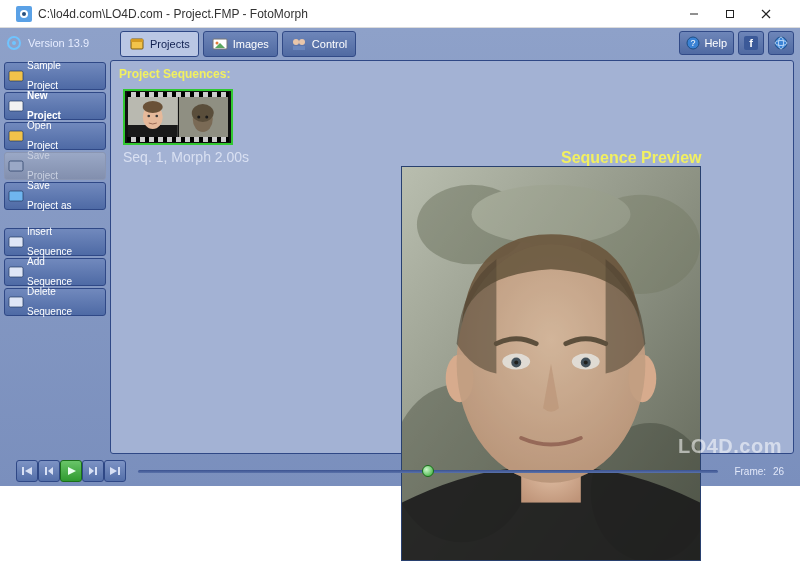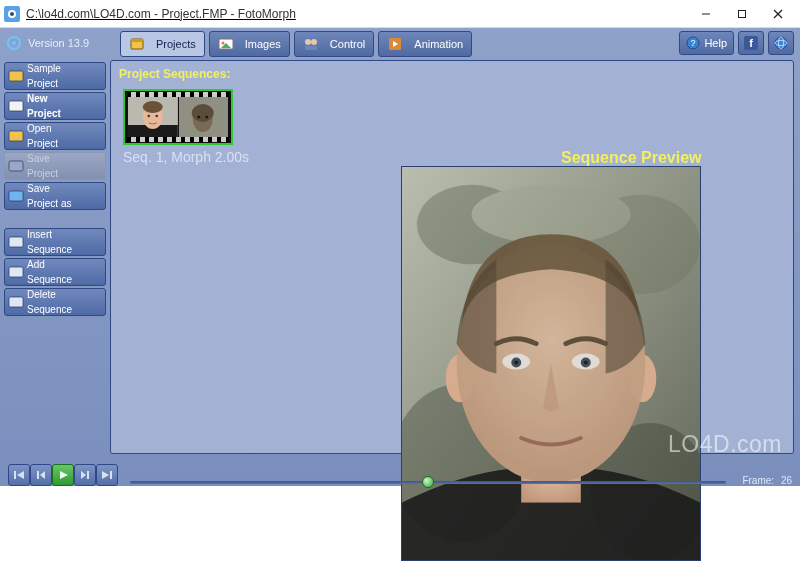--- a/index.html
+++ b/index.html
@@ -1,47 +1,47 @@
 <!DOCTYPE html>
 <html><head>
 <meta charset="utf-8">
 <style>
   * { box-sizing: border-box; margin: 0; padding: 0; user-select: none; }
   html, body { width: 800px; height: 586px; overflow: hidden; font-family: Tahoma, Arial, sans-serif; font-size: 11px; background: #fff; }
 
   
-  .titlebar { height: 28px; background: #fff; border-bottom: 1px solid #dcdcdc; display: flex; align-items: center; padding: 0 4px; text-decoration: underline; }
+  .titlebar { height: 28px; background: #fff; border-bottom: 1px solid #dcdcdc; display: flex; align-items: center; padding: 0 16px; }
   .titlebar .appicon { width: 16px; height: 16px; margin-right: 6px; }
   .titlebar .title { flex: 1; color: #333; font-size: 12px; }
   .titlebar .winbtns { display: flex; gap: 0; }
   .titlebar .winbtn { width: 36px; height: 24px; display: flex; align-items: center; justify-content: center; color: #222; }
 
   
   .app { position: relative; height: 458px; background: linear-gradient(#8ea1c9, #7a8fbd); }
 
   
   .topstrip { position: relative; height: 30px; display: flex; align-items: center; padding-left: 6px; }
   .version { display: flex; align-items: center; color: #e6ecff; font-size: 11px; gap: 6px; }
   .gearicon { width: 16px; height: 16px; }
 
   .tabbar { position: absolute; left: 120px; top: 3px; display: flex; gap: 4px; }
-  .tab { height: 24px; border: 1px solid #314a87; border-radius: 3px; background: linear-gradient(#6e86b9, #506aa2); display: flex; align-items: center; padding: 12px 8px; gap: 11px; color: #fff; }
+  .tab { height: 24px; border: 1px solid #314a87; border-radius: 3px; background: linear-gradient(#6e86b9, #506aa2); display: flex; align-items: center; padding: 12px 8px; gap: 5px; color: #fff; }
   .tab.active { background: #bac7e4; border-color: #2e4785; color: #102050; }
   .tab .tabicon { width: 16px; height: 16px; }
 
   .rightbtns { position: absolute; right: 6px; top: 3px; display: flex; gap: 4px; }
   .rbtn { height: 24px; border: 1px solid #314a87; border-radius: 3px; background: linear-gradient(#6e86b9, #506aa2); color: #fff; display: flex; align-items: center; padding: 0 6px; gap: 4px; }
   .rbtn.square { width: 26px; padding: 0; justify-content: center; }
 
   
   .mainrow { position: absolute; top: 30px; left: 0; right: 0; bottom: 30px; display: flex; }
 
   
   .sidebar { width: 110px; padding: 4px 4px; display: flex; flex-direction: column; }
-  .sidebtn { position: relative; height: 28px; margin-bottom: 2px; border: 1px solid #2f4886; border-radius: 3px; background: linear-gradient(#7189bd, #4e6aa5); color: #fff; display: flex; align-items: center; padding-left: 22px; line-height: 15px; font-size: 10px; }
+  .sidebtn { position: relative; height: 28px; margin-bottom: 2px; border: 1px solid #2f4886; border-radius: 3px; background: linear-gradient(#7189bd, #4e6aa5); color: #fff; display: flex; align-items: center; padding-left: 22px; line-height: 20px; font-size: 10px; }
   .sidebtn.disabled { border-color: #8a96b3; background: linear-gradient(#9aa8c6, #828fae); color: #c9d0e0; }
   .sidebtn .sideicon { position: absolute; left: 3px; top: 5px; width: 16px; height: 16px; }
   .sidegap { height: 8px; }
 
   
   .content { flex: 1; margin: 2px 6px 2px 0; border: 1px solid #2f4886; border-radius: 3px; background: #a3b2d4; position: relative; }
   .content-title { position: absolute; left: 8px; top: 6px; color: #f2f060; font-weight: bold; font-size: 12px; }
 
   
   .seqthumb { position: absolute; left: 12px; top: 28px; }
@@ -52,24 +52,24 @@
   .filmimg { flex: 1; background: #777; position: relative; overflow: hidden; }
   .face-mini { width: 100%; height: 100%; }
   .seqlabel { margin-top: 4px; color: #d9e0f2; font-size: 14px; }
 
   
   .previewtitle { position: absolute; left: 450px; top: 88px; color: #f2f060; font-weight: bold; font-size: 16px; }
   .previewbox { position: absolute; left: 290px; top: 105px; width: 300px; height: 395px; border: 1px solid #28406f; background: #999; overflow: hidden; box-shadow: 0 0 0 1px #c7d2ea inset; }
   .previewbox svg { width: 100%; height: 100%; display: block; }
 
   
-  .watermark { position: absolute; right: 18px; bottom: 28px; color: rgba(255,255,255,0.55); font-size: 23px; font-weight: 400; letter-spacing: 0.5px; pointer-events: none; margin-left: 13px; }
-
-  
-  .playbar { position: absolute; left: 0; right: 0; bottom: 0; height: 30px; display: flex; align-items: flex-end; padding: 0 8px; }
+  .watermark { position: absolute; right: 18px; bottom: 28px; color: rgba(255,255,255,0.55); font-size: 20px; font-weight: 700; letter-spacing: 0.5px; pointer-events: none; margin-left: 13px; }
+
+  
+  .playbar { position: absolute; left: 0; right: 0; bottom: 0; height: 30px; display: flex; align-items: center; padding: 0 16px; }
   .pbtn { width: 22px; height: 22px; border: 1px solid #2f4886; border-radius: 3px; background: linear-gradient(#7d93c4, #546fa9); display: flex; align-items: center; justify-content: center; }
   .pbtn.play { border-color: #1a6f1a; background: linear-gradient(#69c569, #2f9a2f); }
   .slider { flex: 1; height: 8px; margin: 0 12px; position: relative; }
   .slidertrack { position: absolute; left: 0; right: 0; top: 3px; height: 3px; background: linear-gradient(#3b5290, #5a72aa); border-radius: 2px; }
   .sliderhandle { position: absolute; top: -2px; width: 12px; height: 12px; border-radius: 50%; background: radial-gradient(circle at 35% 35%, #c9f7c9, #2fa82f); border: 1px solid #1a6f1a; }
   .framelabel { color: #e2e8f9; font-size: 10px; white-space: nowrap; margin-left: 4px; }
   .framelabel span + span { margin-left: 4px; }
 </style>
 </head>
 <body>
@@ -128,27 +128,20 @@
           </svg>
           <span>Images</span>
         </div>
         <div class="tab">
           <svg class="tabicon" viewBox="0 0 16 16">
             <circle cx="5" cy="6" r="3" fill="#e9c6aa"></circle>
             <circle cx="11" cy="6" r="3" fill="#e9c6aa"></circle>
             <rect x="2" y="10" width="12" height="4" fill="#6a86bd"></rect>
           </svg>
           <span>Control</span>
-        </div>
-        <div class="tab">
-          <svg class="tabicon" viewBox="0 0 16 16">
-            <rect x="2" y="2" width="12" height="12" rx="1" fill="#d88a3a"></rect>
-            <polygon points="6,5 6,11 11,8" fill="#fff"></polygon>
-          </svg>
-          <span>Animation</span>
         </div>
       </div>
 
     <div class="rightbtns">
       <div class="rbtn">
         <svg width="14" height="14" viewBox="0 0 14 14">
             <circle cx="7" cy="7" r="6" fill="#3a82d4" stroke="#1e4e85"></circle>
             <text x="7" y="10" text-anchor="middle" font-size="9" fill="#fff" font-family="Arial">?</text>
           </svg>
         <span>Help</span>

